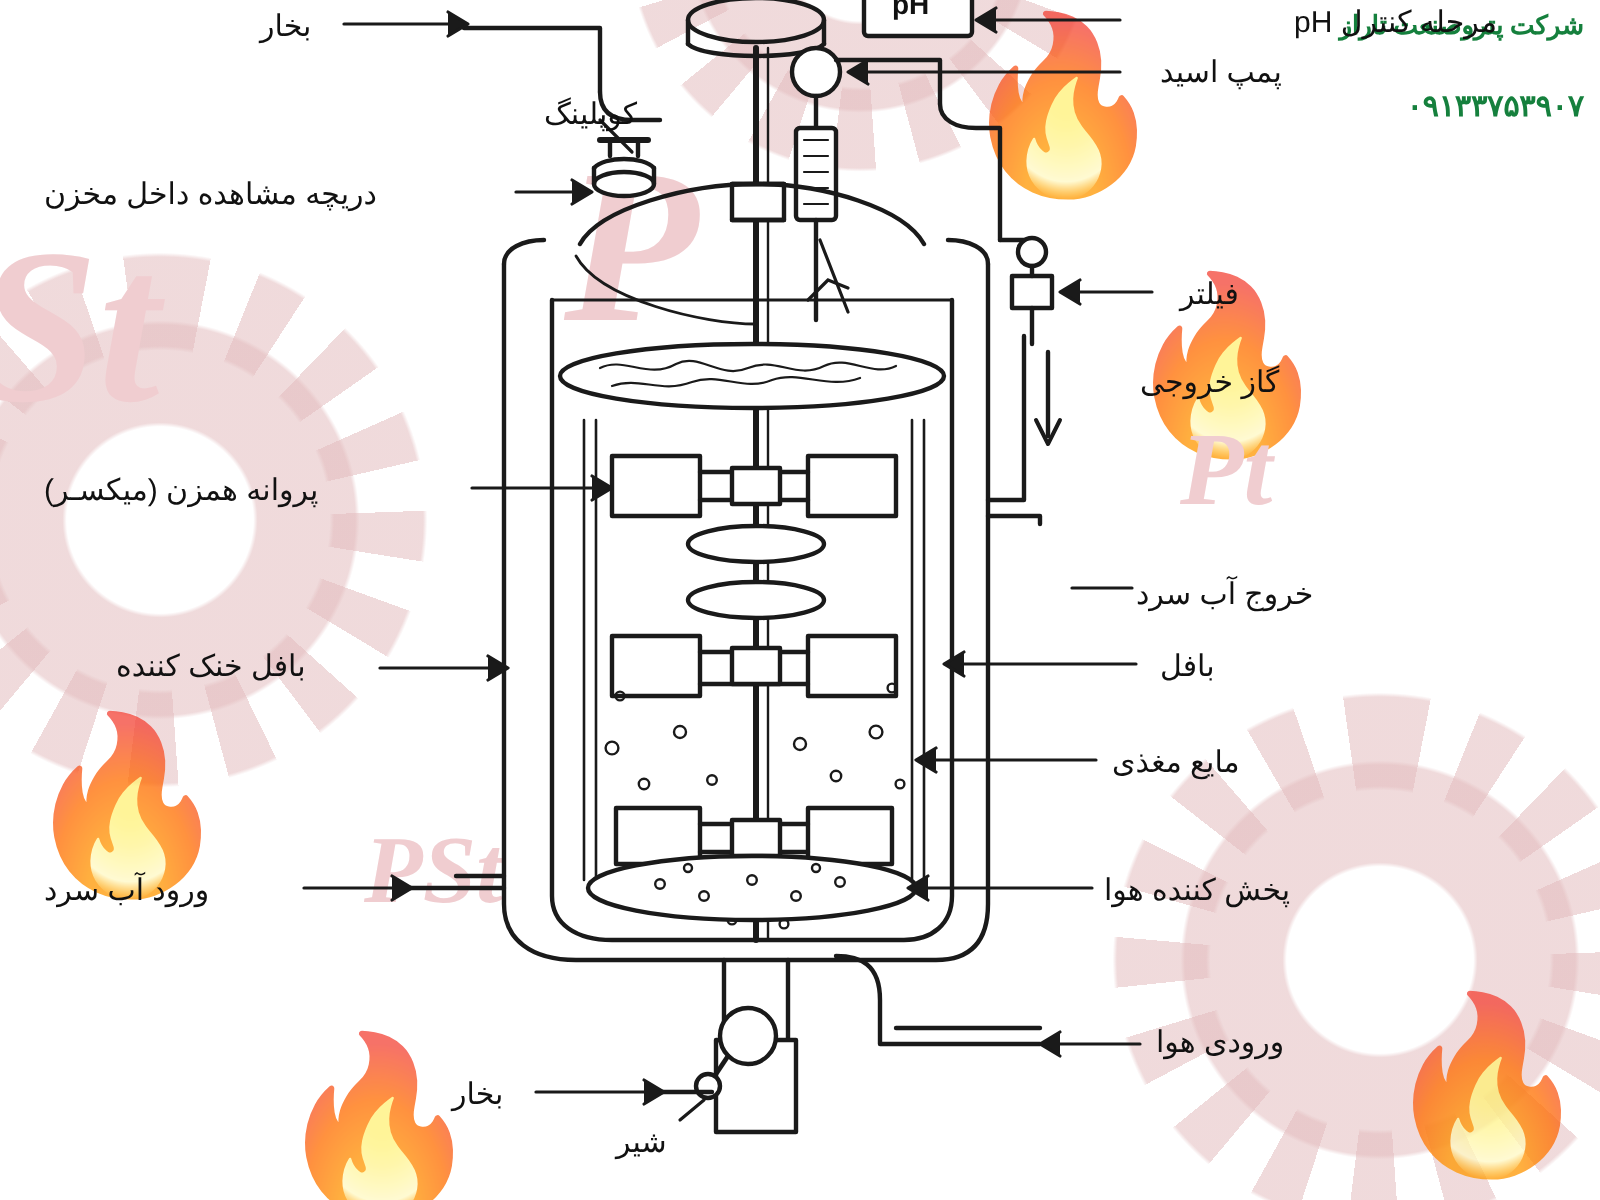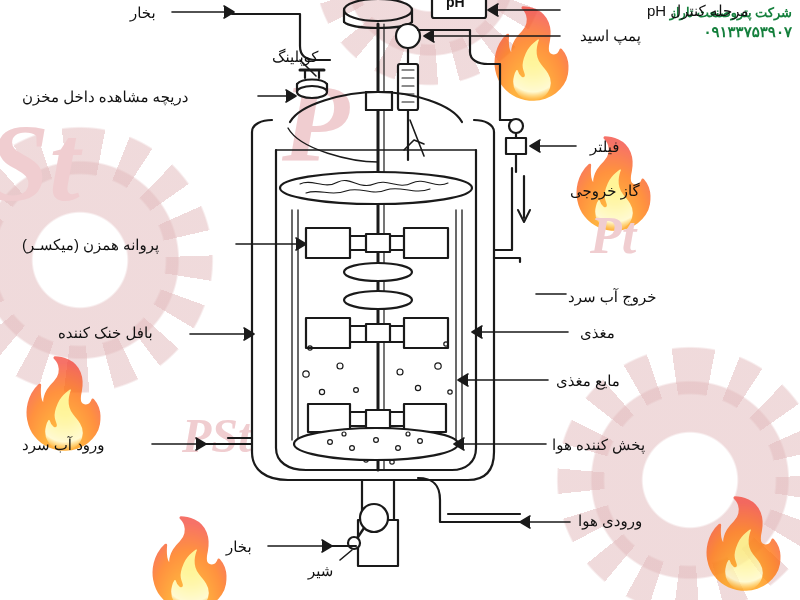--- a/index.html
+++ b/index.html
@@ -15,21 +15,21 @@
       background:repeating-conic-gradient(from 0deg, rgba(227,188,190,.55) 0deg 11deg, rgba(255,255,255,0) 11deg 22deg);
       -webkit-mask:radial-gradient(circle at 50% 50%, rgba(0,0,0,0) 0 40%, #000 41% 62%, rgba(0,0,0,0) 63% 100%);
       mask:radial-gradient(circle at 50% 50%, rgba(0,0,0,0) 0 40%, #000 41% 62%, rgba(0,0,0,0) 63% 100%);}
   .flame{color:#f0cfd1;font-size:86px;line-height:1;opacity:.75;}
   .pstword{color:#f0cdd0;font-weight:bold;font-style:italic;font-family:"Liberation Serif",serif;}
 
   
   .stamp{position:absolute;right:8px;top:4px;text-align:right;color:#15803d;
          font-family:Liberation Serif, serif;line-height:1.35;direction:rtl;}
   .stamp .l1{font-size:13px;font-weight:bold;}
-  .stamp .l2{font-size:15px;font-weight:bold;letter-spacing:1px;}
+  .stamp .l2{font-size:15px;font-weight:bold;letter-spacing:1px;margin-top:22px;}
 
   
   .lbl{position:absolute;direction:rtl;color:#111;font-size:15px;white-space:nowrap;font-family:"Liberation Sans",sans-serif;}
   .lbl.small{font-size:14px;}
 
   svg{position:absolute;left:0;top:0;}
 </style>
 </head>
 <body>
 
@@ -218,21 +218,21 @@
     </g>
   </svg>
 
   <div class="lbl small" style="left:446px;top:-6px;font-weight:bold;">pH</div>
 
   <div class="lbl" style="left:624px;top:2px;margin-left:23px;">مرحله کنترل pH</div>
   <div class="lbl" style="left:580px;top:27px;">پمپ  اسید</div>
   <div class="lbl" style="left:590px;top:138px;">فیلتر</div>
   <div class="lbl" style="left:570px;top:182px;">گاز خروجی</div>
   <div class="lbl" style="left:568px;top:288px;">خروج آب سرد</div>
-  <div class="lbl" style="left:580px;top:324px;">مغذی</div>
+  <div class="lbl" style="left:580px;top:324px;">بافل</div>
   <div class="lbl" style="left:556px;top:372px;">مایع مغذی</div>
   <div class="lbl" style="left:552px;top:436px;">پخش کننده هوا</div>
   <div class="lbl" style="left:578px;top:512px;">ورودی هوا</div>
 
   <div class="lbl" style="left:130px;top:4px;">بخار</div>
   <div class="lbl" style="left:272px;top:48px;">کوپلینگ</div>
   <div class="lbl" style="left:22px;top:88px;">دریچه مشاهده داخل مخزن</div>
   <div class="lbl" style="left:22px;top:236px;text-align:center;">پروانه همزن (میکسـر)</div>
   <div class="lbl" style="left:58px;top:324px;">بافل خنک کننده</div>
   <div class="lbl" style="left:22px;top:436px;">ورود آب سرد</div>

